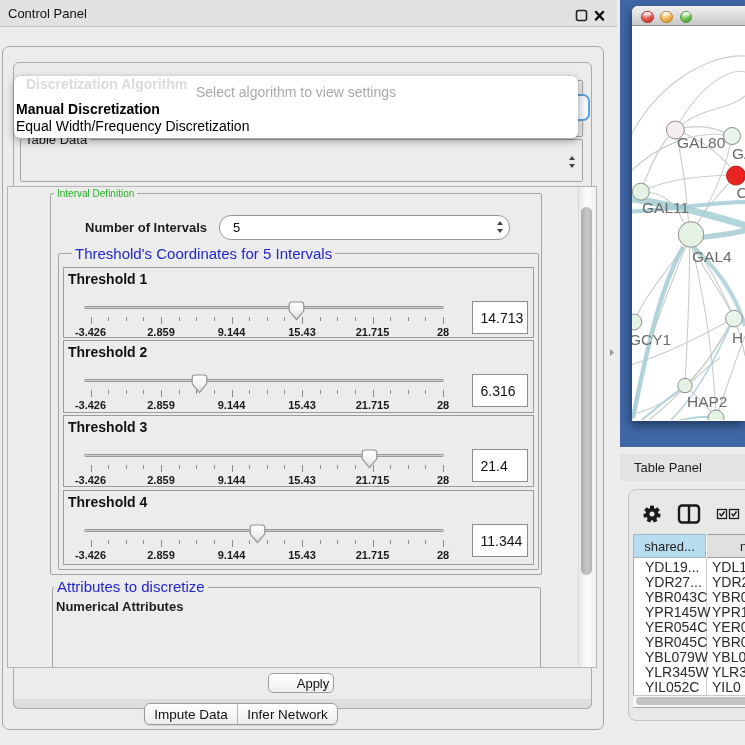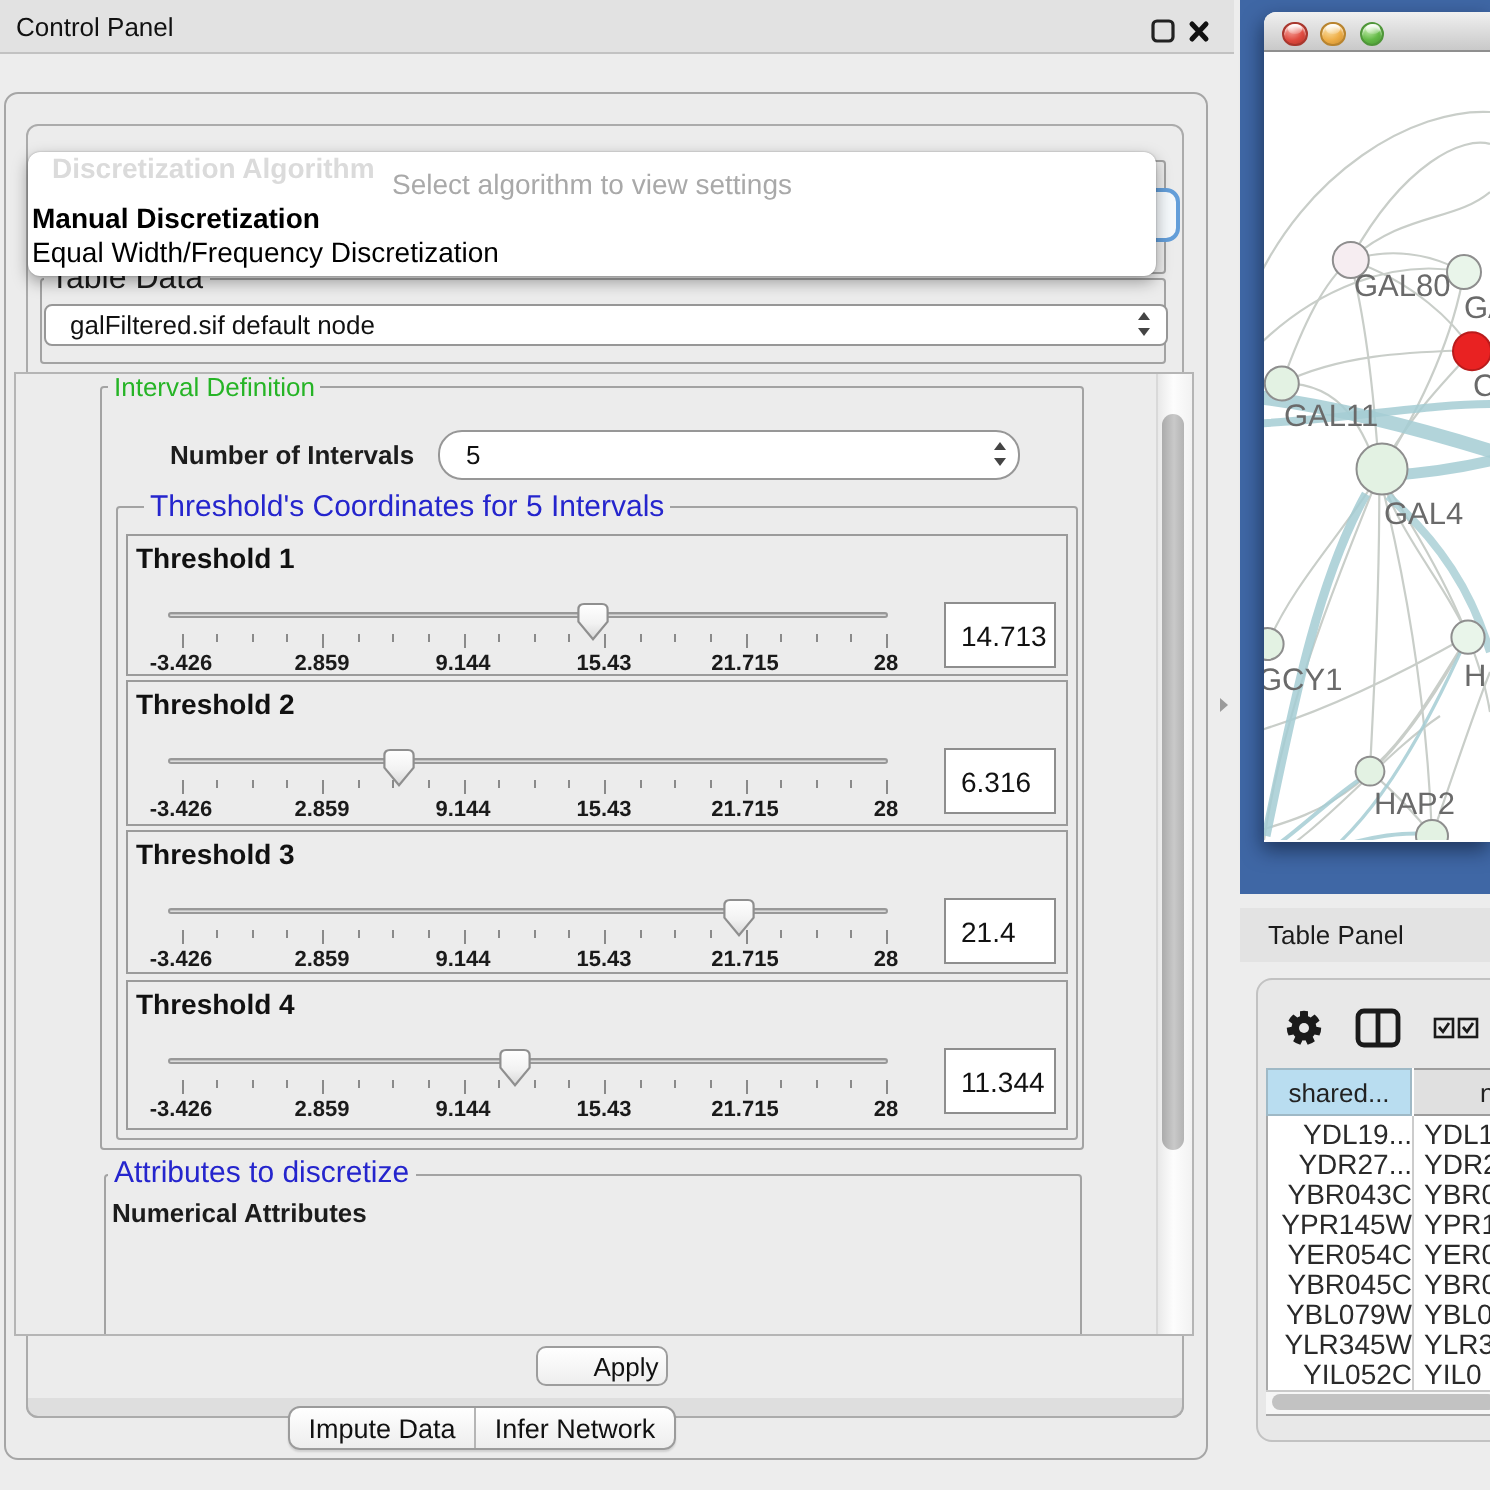--- a/index.html
+++ b/index.html
@@ -11,21 +11,21 @@
 #titlebar .t{position:absolute;left:8px;top:6px;font-size:13px;color:#111;}
 .tabstrip{position:absolute;height:22px;display:flex;border:1px solid #9b9b9b;border-radius:6px;
   background:linear-gradient(#ffffff,#ededed);box-shadow:0 1px 1px rgba(0,0,0,0.12);overflow:hidden;}
 .tabstrip .seg{display:flex;align-items:center;justify-content:center;font-size:13.5px;color:#111;
   border-right:1px solid #b5b5b5;white-space:nowrap;}
 .tabstrip .seg:last-child{border-right:none;}
 .tabstrip .sel{background:#6d6d6d;color:#e7e7e7;border-right-color:#6d6d6d;}
 #outerpanel{left:2px;top:46px;width:602px;height:684px;border:1px solid #a6a6a6;border-radius:7px;background:#ececec;}
 #innerbox{left:13px;top:62px;width:579px;height:647px;border:1px solid #ababab;border-radius:6px;background:#ececec;}
 .group{position:absolute;border:1px solid #a3a3a3;border-radius:2px;}
-.gtitle{position:absolute;background:#ececec;padding:0 3px;white-space:nowrap;line-height:13px;font-size:16px;}
+.gtitle{position:absolute;background:#ececec;padding:0 3px;white-space:nowrap;line-height:13px;font-size:13px;}
 .combo{position:absolute;background:#fff;border:1px solid #979797;border-radius:4px;
   display:flex;align-items:center;}
 .combo .txt{padding-left:12px;font-size:13px;color:#111;}
 .arr{position:absolute;width:0;height:0;border-left:3.5px solid transparent;border-right:3.5px solid transparent;}
 .arr.up{border-bottom:4.5px solid #444;}
 .arr.dn{border-top:4.5px solid #444;}
 .throw{position:absolute;left:54.5px;width:471.5px;border:1px solid #9b9b9b;background:#ececec;}
 .thlabel{position:absolute;left:4.5px;top:3px;font-weight:bold;font-size:14px;color:#111;}
 .track{position:absolute;left:20.5px;top:38px;width:360px;height:3px;border:1px solid #989898;border-radius:3px;
   background:linear-gradient(#b5b5b5,#e9e9e9);}
@@ -44,21 +44,21 @@
   background:linear-gradient(#f0f0f0,#c9c9c9);border-bottom:1px solid #8f8f8f;}
 .macbtn{position:absolute;top:4.5px;width:12.5px;height:12.5px;border-radius:50%;}
 .macbtn:after{content:'';position:absolute;left:2.2px;top:0.8px;width:7px;height:4.5px;border-radius:50%;background:linear-gradient(rgba(255,255,255,0.95),rgba(255,255,255,0.15));}
 #tablepanelbar{left:620px;top:454px;width:125px;height:27px;background:#e3e3e3;}
 #tpanel{left:628px;top:489px;width:130px;height:232px;border:1px solid #c2c2c2;border-radius:8px;background:#e8e8e8;}
 .hdr1{position:absolute;left:633px;top:534px;width:73px;height:24px;background:#b9ddf0;
   border:1px solid #9fb9c6;text-align:center;line-height:23px;font-size:13px;color:#222;}
 .hdr2{position:absolute;left:707px;top:534px;width:38px;height:24px;background:#e0e0e0;
   border-top:1px solid #9d9d9d;border-bottom:1px solid #9d9d9d;font-size:13px;color:#222;line-height:23px;}
 .trow{position:absolute;left:633px;width:112px;height:15px;font-size:14px;color:#2a2a2a;line-height:15px;}
-.trow .c1{position:absolute;left:0;width:73px;text-align:right;}
+.trow .c1{position:absolute;left:12px;width:73px;text-align:left;}
 .trow .c2{position:absolute;left:79px;}
 </style>
 </head>
 <body>
 <div id="root">
   <div id="titlebar" class="abs">
       <span class="t">Control Panel</span>
     </div>
   <svg class="abs" style="left:575px;top:9px" width="32" height="13" viewBox="0 0 32 13">
     <rect x="1.5" y="1.5" width="10" height="10" rx="2" fill="none" stroke="#222" stroke-width="1.6"></rect>
@@ -67,38 +67,35 @@
 
   <div id="outerpanel" class="abs"></div>
   <div id="innerbox" class="abs"></div>
 
 
   <div class="group" style="left:20px;top:80px;width:563px;height:57px;"></div>
   <div class="abs" style="left:571px;top:94px;width:19px;height:27px;border:2.5px solid #639ed9;border-radius:7px;background:#f4f8fb;"></div>
 
   <div class="group" style="left:20px;top:139px;width:563px;height:43px;"></div>
   <div class="gtitle" style="left:22px;top:133px;">Table Data</div>
-  <div class="combo" style="left:22px;top:152px;width:562px;height:21px;">
-      <span class="txt">galFiltered.sif default node</span>
-    </div>
   <div class="arr up abs" style="left:569px;top:156px;"></div>
   <div class="arr dn abs" style="left:569px;top:164px;"></div>
 
   <div class="abs" id="scrollpane" style="left:7px;top:186px;width:590px;height:482px;border:1px solid #b5b5b5;background:#ececec;overflow:hidden;">
   <svg width="0" height="0">
         <defs>
   <linearGradient id="thg" x1="0" y1="0" x2="0" y2="1">
     <stop offset="0" stop-color="#ffffff"></stop>
             <stop offset="0.55" stop-color="#f2f2f2"></stop>
             <stop offset="1" stop-color="#d8d8d8"></stop>
   </linearGradient>
         </defs>
       </svg>
 <div class="group" style="left:42px;top:6px;width:492px;height:382px;"></div>
-<div class="gtitle" style="left:46px;top:0px;color:#26b426;font-size:13px;">Interval Definition</div>
+<div class="gtitle" style="left:46px;top:0px;color:#26b426;font-size:10px;">Interval Definition</div>
 <div class="abs" style="left:77px;top:33px;font-weight:bold;">Number of Intervals</div>
 <div class="combo" style="left:211px;top:28px;width:291px;height:25px;border-radius:12px;">
         <span class="txt" style="padding-left:13px;">5</span>
       </div>
 <div class="arr up abs" style="left:489px;top:34px;"></div>
 <div class="arr dn abs" style="left:489px;top:42px;"></div>
 <div class="group" style="left:50px;top:66px;width:481px;height:317px;"></div>
 <div class="gtitle" style="left:64px;top:60px;color:#2525cd;font-size:15px;">Threshold's Coordinates for 5 Intervals</div>
 <div class="throw" style="top:80px;height:71px;">
 <div class="thlabel">Threshold 1</div>

